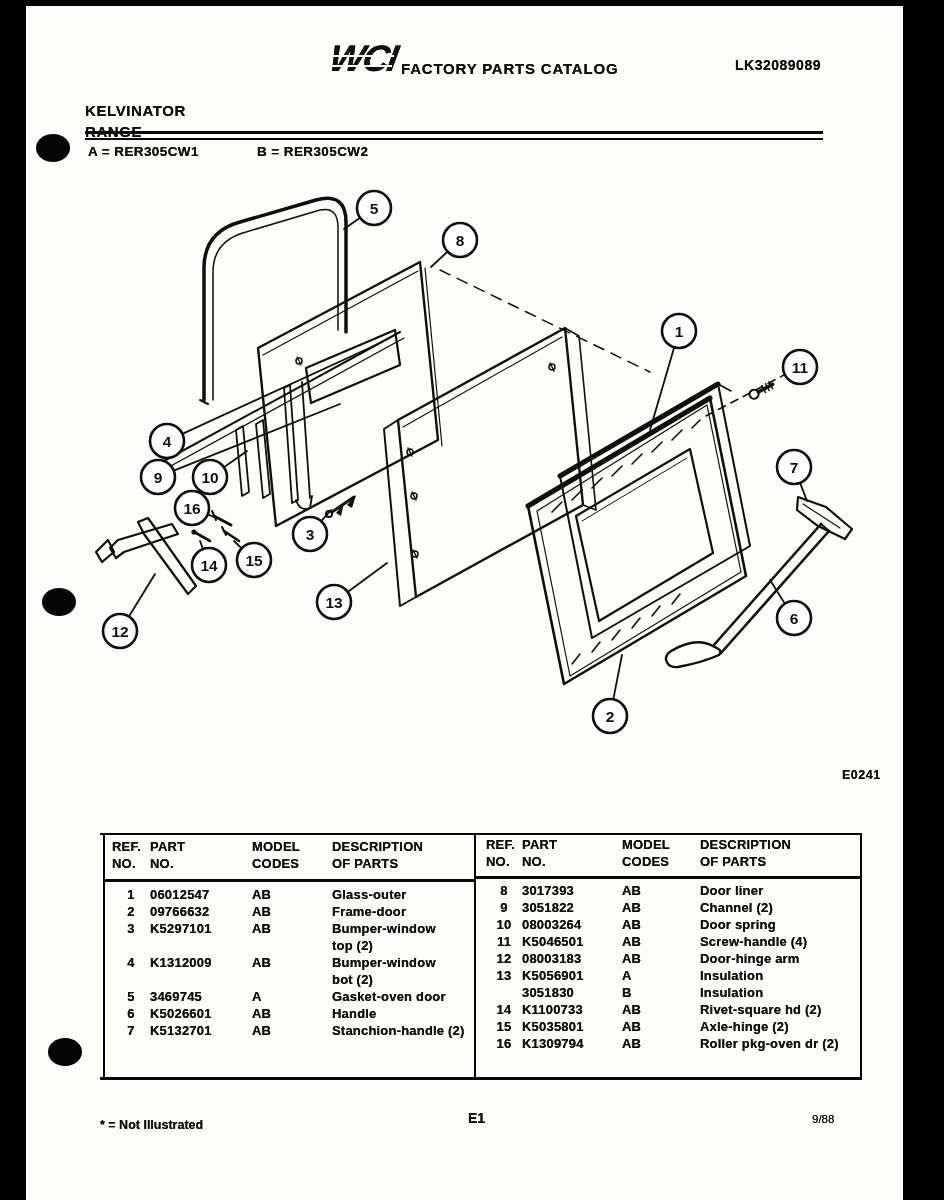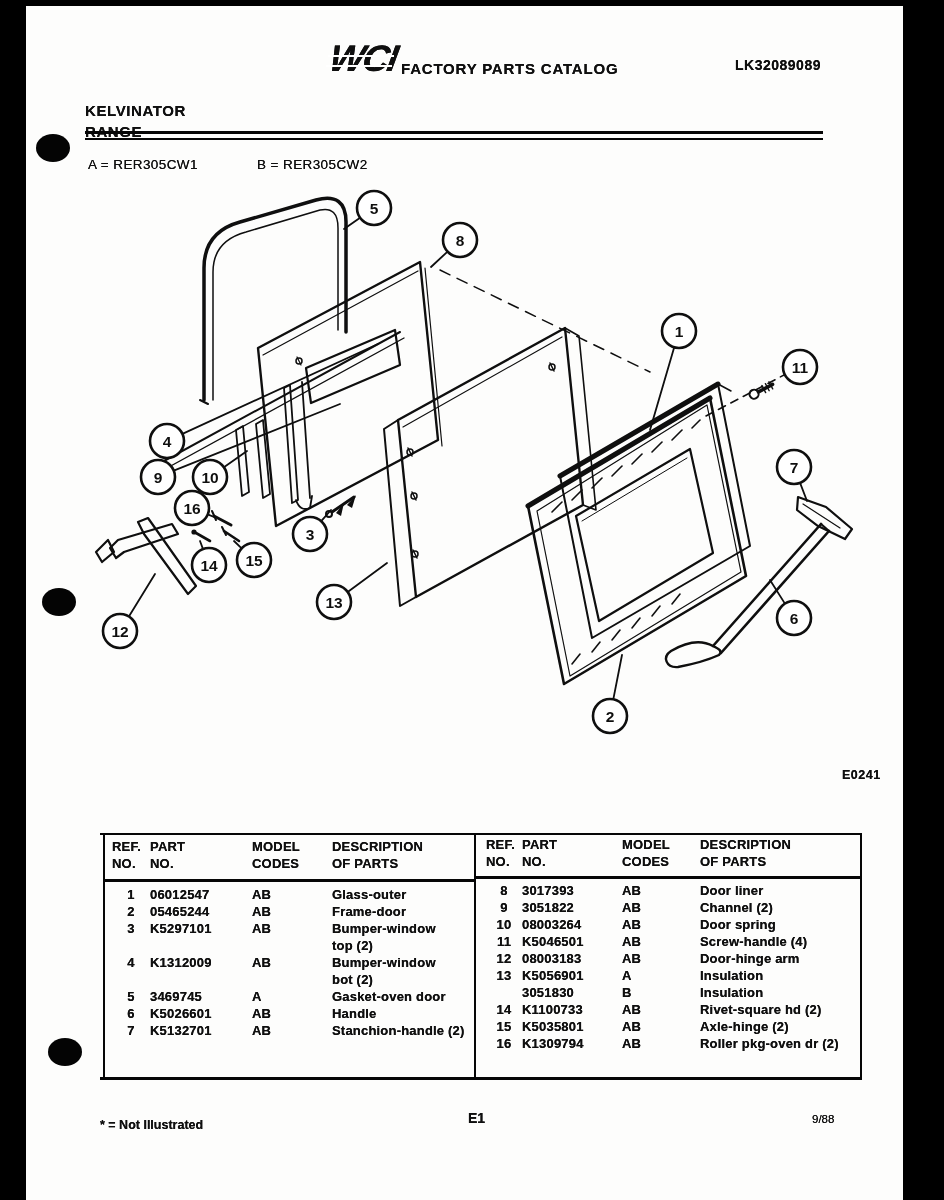--- a/index.html
+++ b/index.html
@@ -11,21 +11,21 @@
   .bar{background:#050505;position:absolute;}
   .hole{position:absolute;background:#0a0a0a;border-radius:50%;}
   
   .brand{left:85px;top:56px;font-size:15px;font-weight:700;letter-spacing:.6px;line-height:21px;white-space:pre-line;margin-top:44px;}
   .logo{left:330px;top:40px;font-size:37px;font-style:italic;font-weight:700;letter-spacing:-2px;
         transform:skewX(-10deg);line-height:1;}
   .logo-slit{position:absolute;background:#fdfdfc;height:2px;}
   .cat-title{left:401px;top:60px;font-size:15px;font-weight:700;letter-spacing:.8px;}
   .docnum{left:735px;top:57px;font-size:14px;font-weight:700;letter-spacing:.5px;}
   .rule{position:absolute;background:#0c0c0c;}
-  .models{top:157px;font-size:13.5px;font-weight:400;letter-spacing:.4px;}
+  .models{top:144px;font-size:13.5px;font-weight:700;letter-spacing:.4px;}
   
   .ptable{position:absolute;border-collapse:collapse;table-layout:fixed;}
   .ptable td{padding:0;font-size:13px;font-weight:700;line-height:17px;vertical-align:top;
              white-space:pre-line;letter-spacing:.2px;}
   .ptable .ref{text-align:center;}
   .hdr{font-size:12.5px;font-weight:700;line-height:16px;white-space:pre-line;letter-spacing:.3px;}
   .small-note{font-size:12.5px;font-weight:700;}
   svg text{font-family:"Liberation Sans",sans-serif;}
   .scanfuzz{filter:contrast(1.05);}
 </style>
@@ -255,21 +255,21 @@
   </tbody>
     <tbody id="left-body">
       <tr>
         <td class="ref">1</td>
         <td class="part">06012547</td>
         <td class="codes">AB</td>
         <td class="desc">Glass-outer</td>
       </tr>
       <tr>
         <td class="ref">2</td>
-        <td class="part">05465244</td>
+        <td class="part">09766632</td>
         <td class="codes">AB</td>
         <td class="desc">Frame-door</td>
       </tr>
       <tr>
         <td class="ref">3</td>
         <td class="part">K5297101</td>
         <td class="codes">AB</td>
         <td class="desc">Bumper-window
 top (2)</td>
       </tr>

